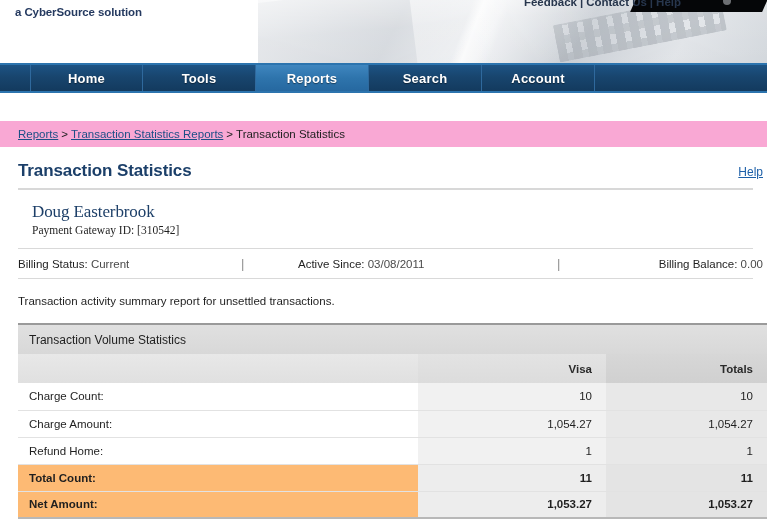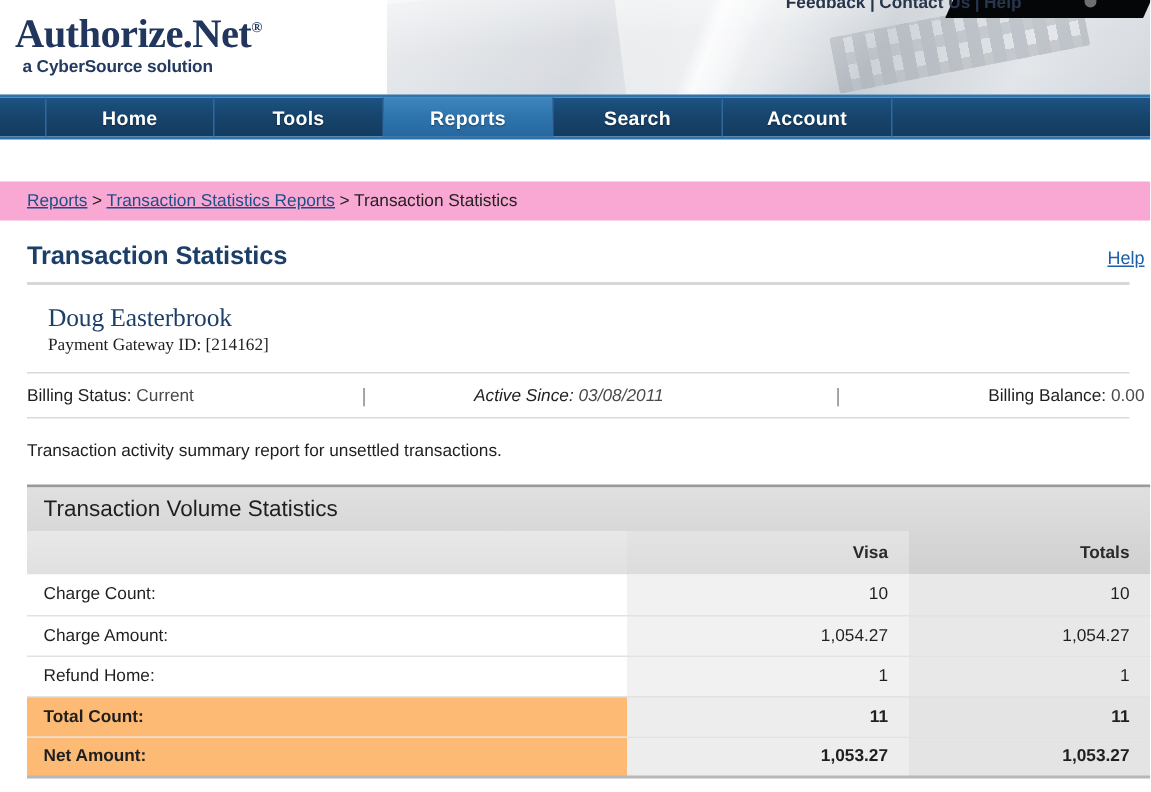--- a/index.html
+++ b/index.html
@@ -176,21 +176,21 @@
   .status-bar {
     position: relative;
     height: 29px;
     margin: 0 14px 0 18px;
     display: flex; align-items: center;
     font-size: 11.5px;
     color: #1f1f1f;
   }
   .status-seg { position: absolute; white-space: nowrap; }
   .status-seg.s1 { left: 0; }
-  .status-seg.s2 { left: 298px; font-style: italic; }
+  .status-seg.s2 { left: 280px; }
   .status-seg.s3 { right: -10px; }
   .status-val { color: #4a4a4a; }
   .status-divider { position:absolute; color:#8f8f8f; font-size: 13px; }
   .status-divider.d1 { left: 223px; }
   .status-divider.d2 { left: 539px; }
   .status-rule-bottom { margin: 0 14px 0 18px; border-top: 1px solid #d9d9d9; }
 
   
   .description {
     padding: 16px 18px 0 18px;
@@ -198,21 +198,21 @@
   }
 
   
   .table-wrap { margin: 16px 0 0 18px; width: 749px; }
   .section-rule { border-top: 2px solid #9a9a9a; }
   .section-head {
     height: 29px;
     background: linear-gradient(180deg,#e0e0e0 0%, #d8d8d8 100%);
     display:flex; align-items:center;
     padding-left: 11px;
-    font-size: 15px; color:#1f1f1f;
+    font-size: 12px; color:#1f1f1f;
   }
 
   table.stats {
     border-collapse: collapse;
     width: 749px;
     table-layout: fixed;
     font-size: 11.5px;
     color:#1f1f1f;
   }
   table.stats col.c-label { width: 400px; }
@@ -257,21 +257,20 @@
 
   <div class="header">
     <div class="header-card-art"></div>
     <div class="header-sheen"></div>
     <div class="header-whitebox"></div>
 
     <div class="header-black-shape"></div>
     <div class="header-black-dot"></div>
 
     <div class="logo">
-      <div class="logo-main"><span>Authorize.Net</span><sup>®</sup></div>
       <div class="logo-sub">a CyberSource solution</div>
     </div>
 
     <div class="util-links">
       <a href="#">Feedback</a><span class="util-sep">|</span><a href="#">Contact Us</a><span class="util-sep">|</span><a href="#">Help</a>
     </div>
   </div>
 
   <div class="navbar">
     <div class="nav-item">Home</div>
@@ -286,21 +285,21 @@
   </div>
 
   <div class="title-row">
     <div class="page-title">Transaction Statistics</div>
     <a href="#" class="help-link">Help</a>
   </div>
   <div class="title-rule"></div>
 
   <div class="account-block">
     <div class="account-name">Doug Easterbrook</div>
-    <div class="account-gateway">Payment Gateway ID: [214162]</div>
+    <div class="account-gateway">Payment Gateway ID: [310542]</div>
   </div>
 
   <div class="status-rule-top"></div>
   <div class="status-bar">
     <div class="status-seg s1">
       <span>Billing Status:</span>
       <span class="status-val">Current</span>
     </div>
     <div class="status-divider d1">|</div>
     <div class="status-seg s2">

